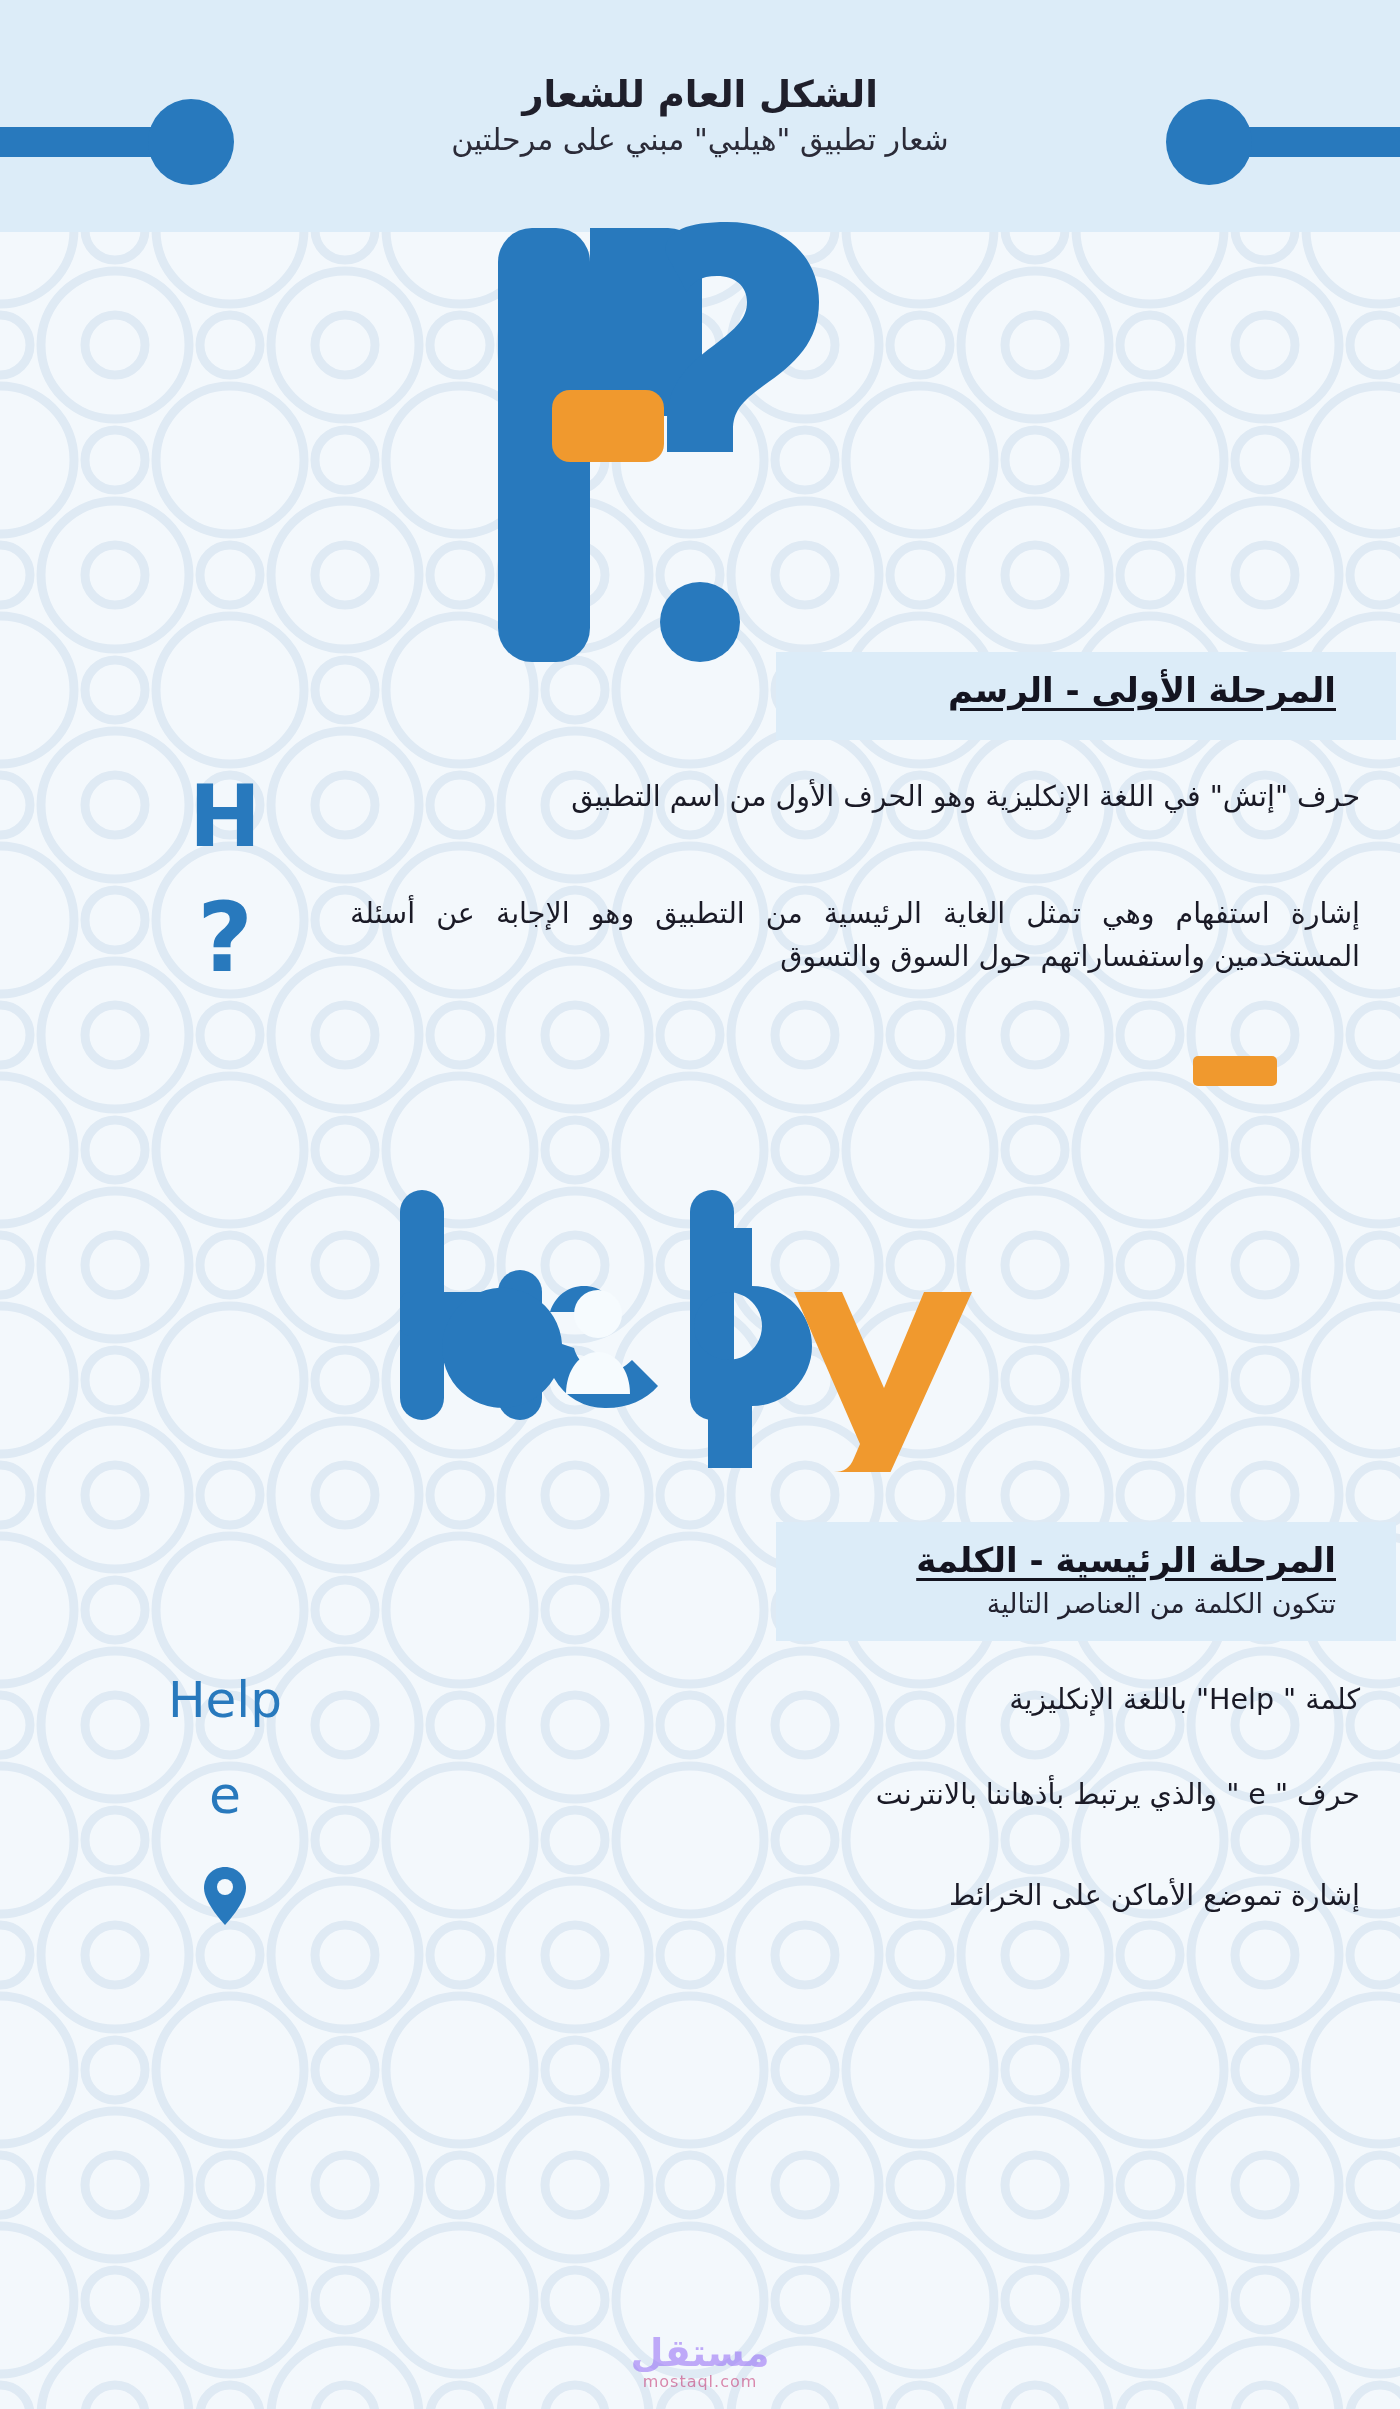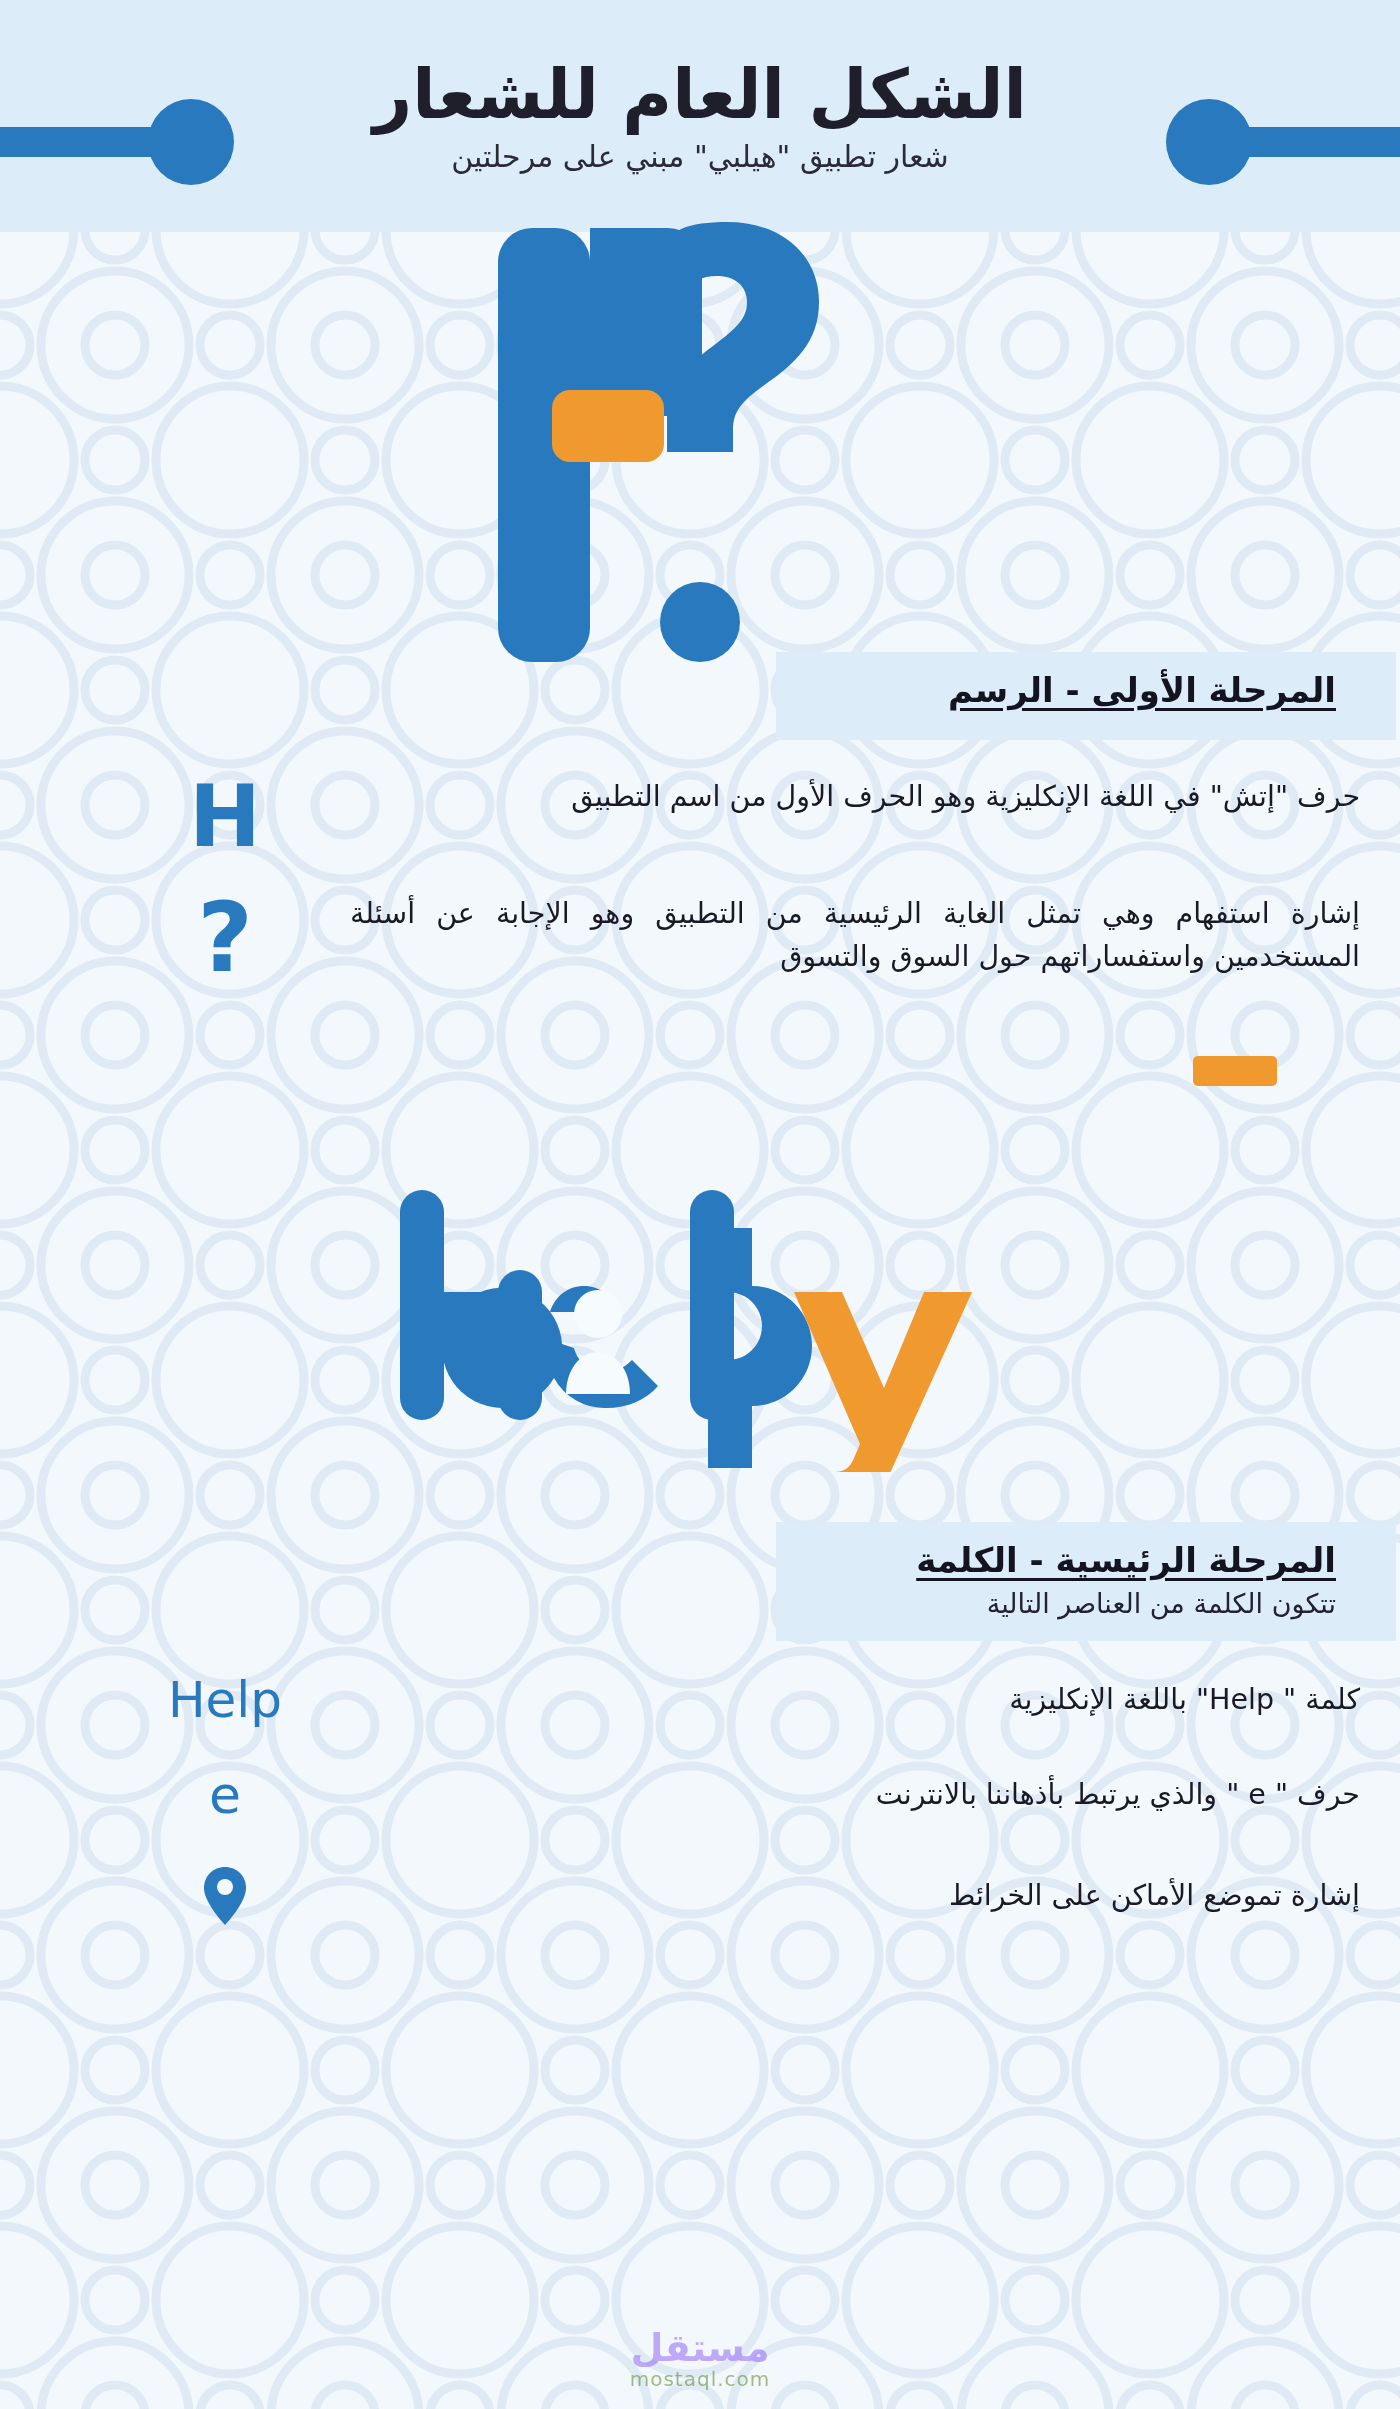--- a/index.html
+++ b/index.html
@@ -34,21 +34,21 @@
     z-index: 3;
     height: 232px;
     background: #dcecf8;
     box-sizing: border-box;
     display: flex;
     flex-direction: column;
     align-items: center;
     justify-content: center;
   }
   .header-title {
-    font-size: 68px;
+    font-size: 37px;
     font-weight: bold;
     color: #1f1f2b;
     line-height: 1.1;
     margin: 0 0 6px 0;
     text-align: center;
     letter-spacing: 0;
   }
   .header-sub {
     font-size: 30px;
     color: #2b2b38;
@@ -207,22 +207,22 @@
   .watermark {
     position: absolute;
     z-index: 6;
     left: 50%;
     transform: translateX(-50%);
     bottom: 18px;
     text-align: center;
     opacity: 0.5;
   }
   .wm-text {
-    font-size: 20px;
-    color: #4d7c0f;
+    font-size: 16px;
+    color: #be185d;
     letter-spacing: 1px;
   }
   .wm-logo {
     font-size: 38px;
     font-weight: bold;
     color: #8b5cf6;
     line-height: 1;
   }
 </style>
 </head>

